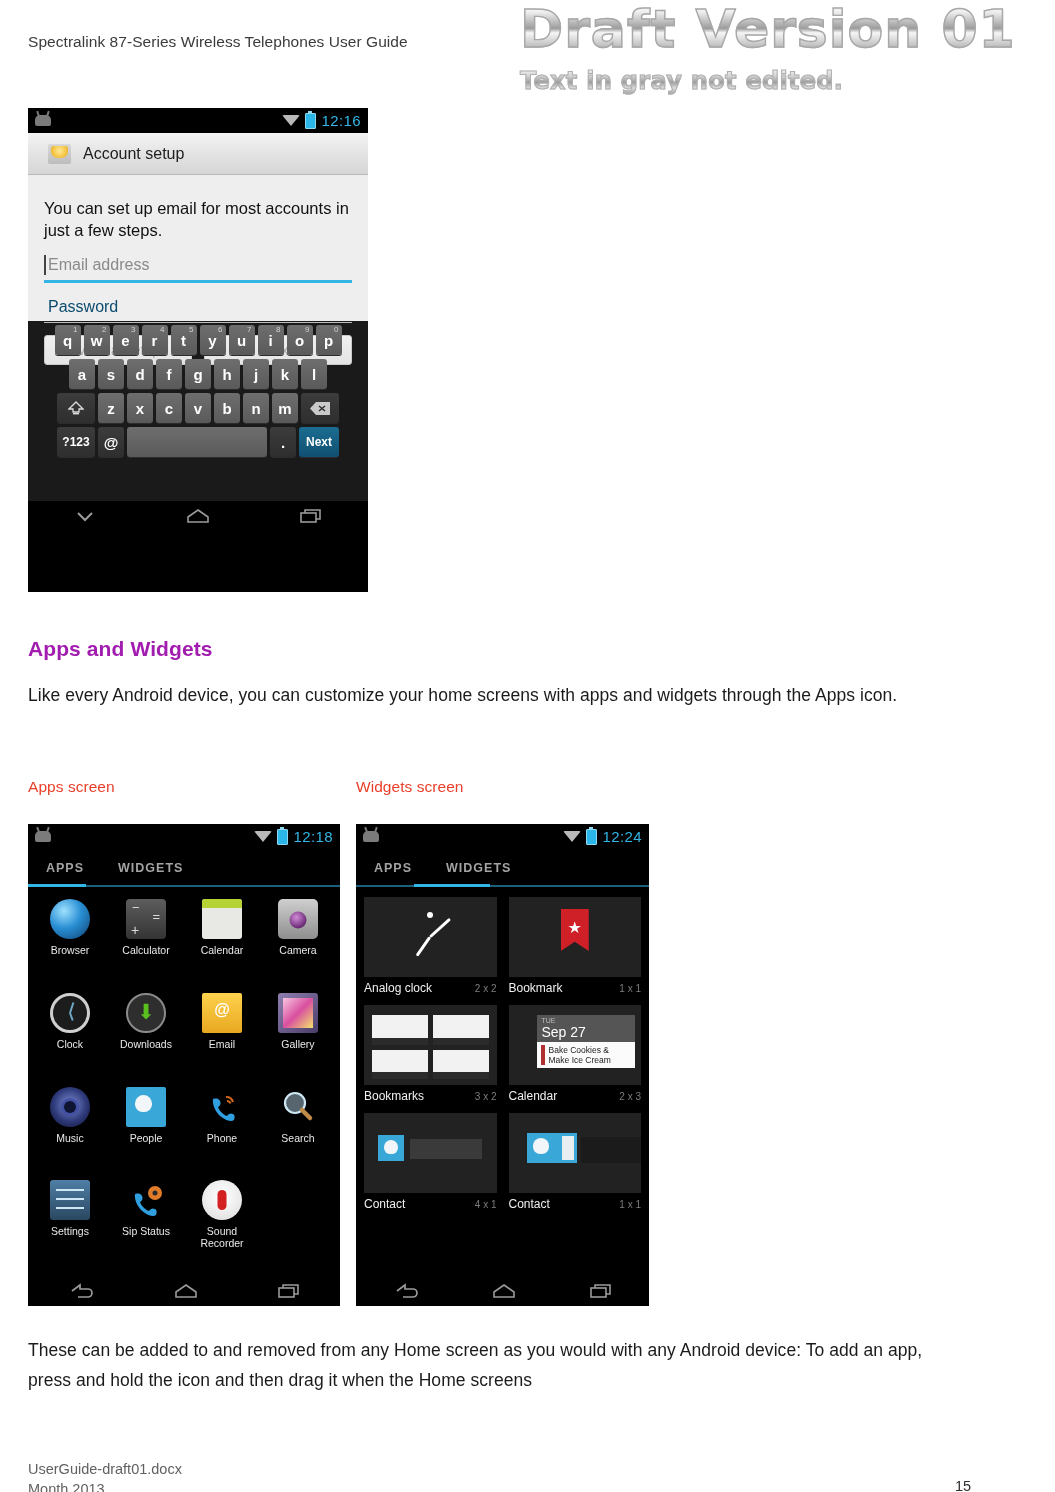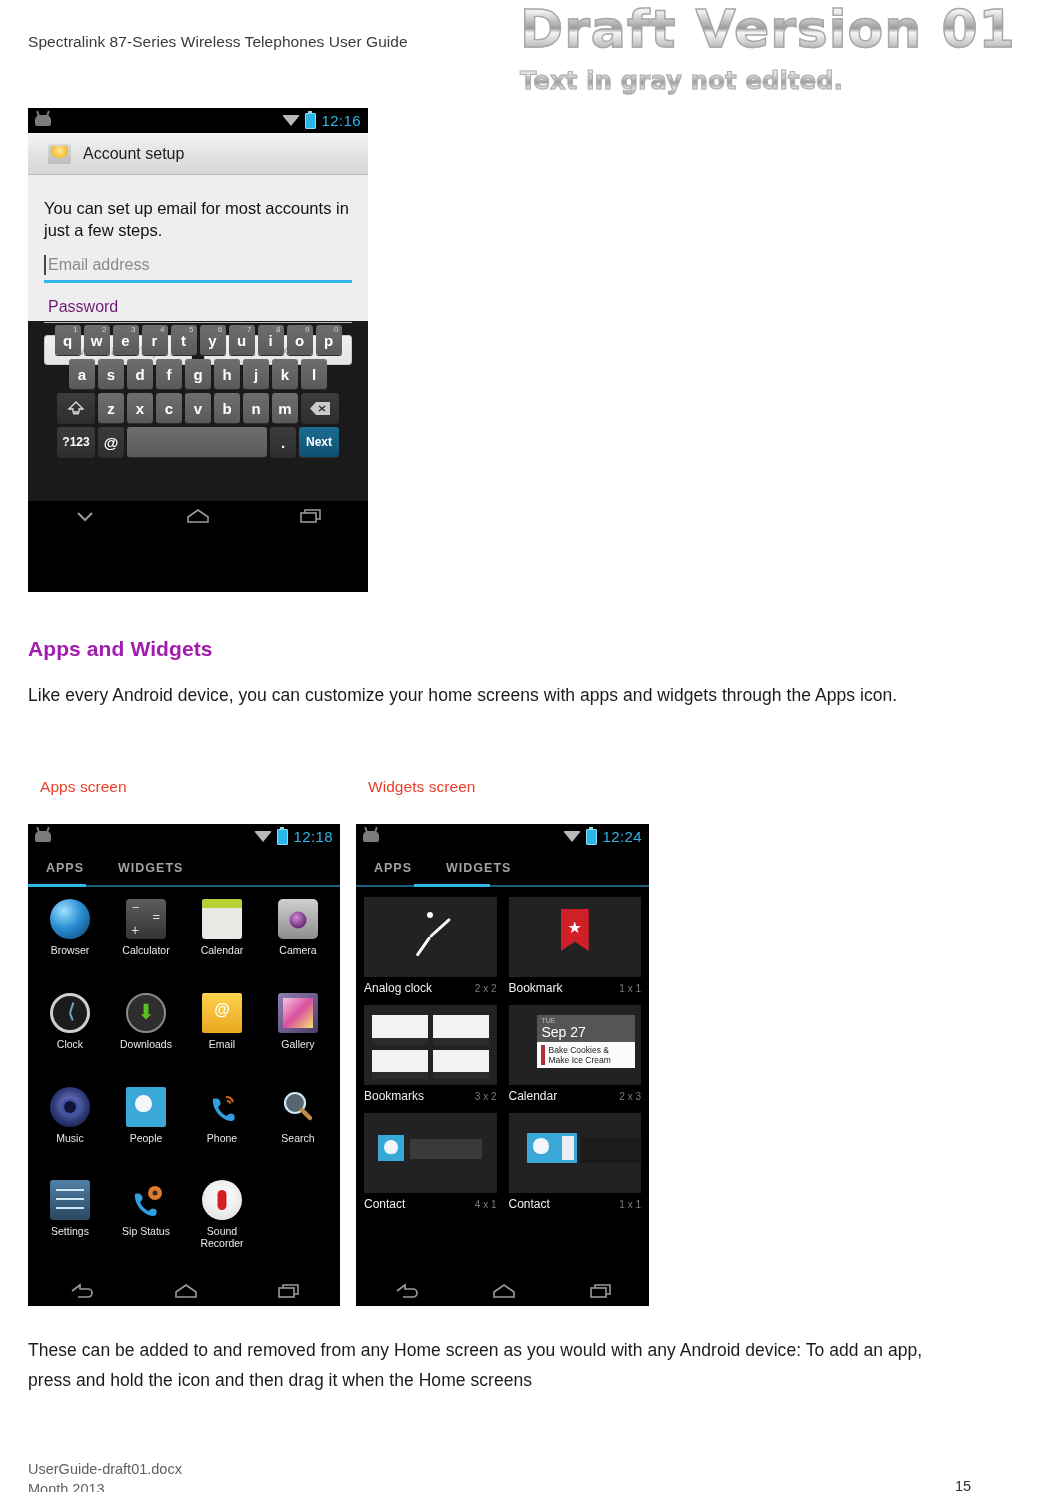--- a/index.html
+++ b/index.html
@@ -72,21 +72,20 @@
     font-size: 17.5px;
     color: #1b1b1b;
     line-height: 30px;
     letter-spacing: 0.05px;
   }
   .caption {
     position: absolute;
     font-size: 15.5px;
     color: #e8402a;
     letter-spacing: 0.05px;
-    margin-left: 12px;
   }
 
   
   .footer-left {
     position: absolute;
     left: 28px;
     top: 1459px;
     font-size: 14.5px;
     color: #616161;
     line-height: 20px;
@@ -188,21 +187,21 @@
   }
   .setup-msg {
     font-size: 16.5px;
     color: #111;
     line-height: 22px;
     margin-bottom: 12px;
   }
   .field {
     position: relative;
     font-size: 16px;
-    color: #701a75;
+    color: #0c4a6e;
     padding: 3px 0 6px 4px;
     margin-bottom: 12px;
   }
   .field.focused { border-bottom: 3px solid #33b5e5; color:#8a8a8a; }
   .field.plain { border-bottom: 1px solid #bdbdbd; }
   .field.focused:before {
     content:""; position:absolute; left:0px; top:2px; width:2px; height:20px; background:#444;
   }
   .btn-row { display:flex; gap: 12px; margin-top: 12px; }
   .gbtn {

